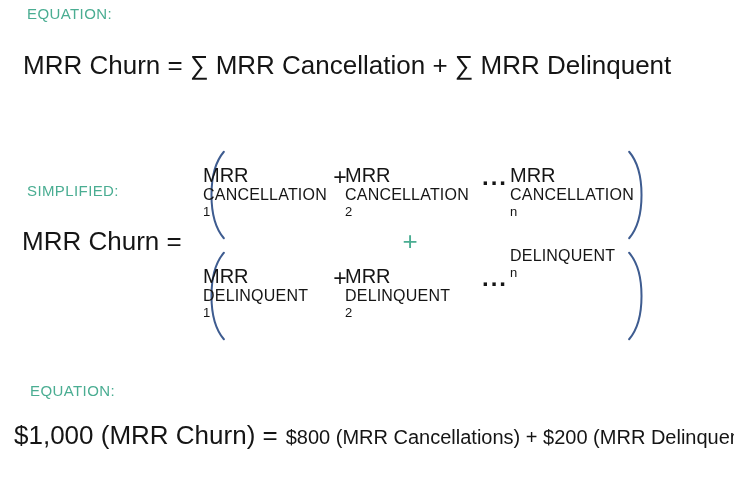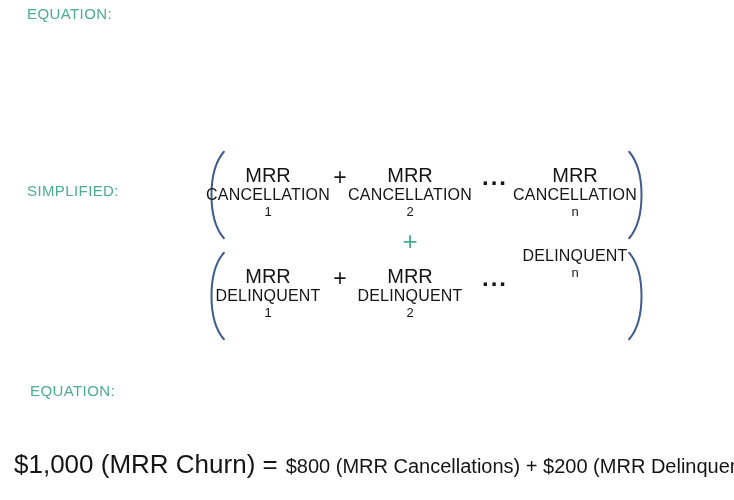--- a/index.html
+++ b/index.html
@@ -56,21 +56,20 @@
     stroke: #3e5c90;
     stroke-width: 2px;
     stroke-linecap: round;
   }
   .p-open  { left: 5px; }
   .p-close { left: 426px; }
   .term {
     position: absolute;
     top: 0;
     width: 130px;
-    text-align: center;
   }
   .term-1 { left: 3px; }
   .term-2 { left: 145px; }
   .term-3 { left: 310px; }
   .t-main {
     padding-top: 16px;
     font-size: 20px;
     line-height: 24px;
   }
   .t-sub {
@@ -113,31 +112,33 @@
     font-size: 26px;
     line-height: 28px;
     z-index: 2;
   }
   .example-line {
     position: absolute;
     white-space: nowrap;
     display: flex;
     align-items: baseline;
   }
-  .ex-lhs { font-size: 26px; line-height: 34px; margin-top: 29px; }
+  .ex-lhs { font-size: 26px; line-height: 34px; }
   .ex-rhs { font-size: 20px; line-height: 34px; margin-left: 8px; }
 </style>
 </head>
 <body>
 
 <div class="page">
 
   <div class="sec-label" style="left:27px; top:5px">EQUATION:</div>
+  <div class="big-formula" style="left:23px; top:49px">MRR Churn = ∑ MRR Cancellation + ∑ MRR Delinquent</div>
 
   <div class="sec-label" style="left:27px; top:182px">SIMPLIFIED:</div>
+  <div class="big-formula" style="left:22px; top:225px">MRR Churn =</div>
 
   <div class="group">
 
     <div class="srow" style="top:0">
       <svg class="paren p-open" viewBox="0 0 28 100" preserveAspectRatio="none">
         <path d="M24 3 C3 24 3 76 24 97" vector-effect="non-scaling-stroke"></path>
       </svg>
       <div class="term term-1">
         <div class="t-main">MRR</div>
         <div class="t-sub">CANCELLATION</div>

